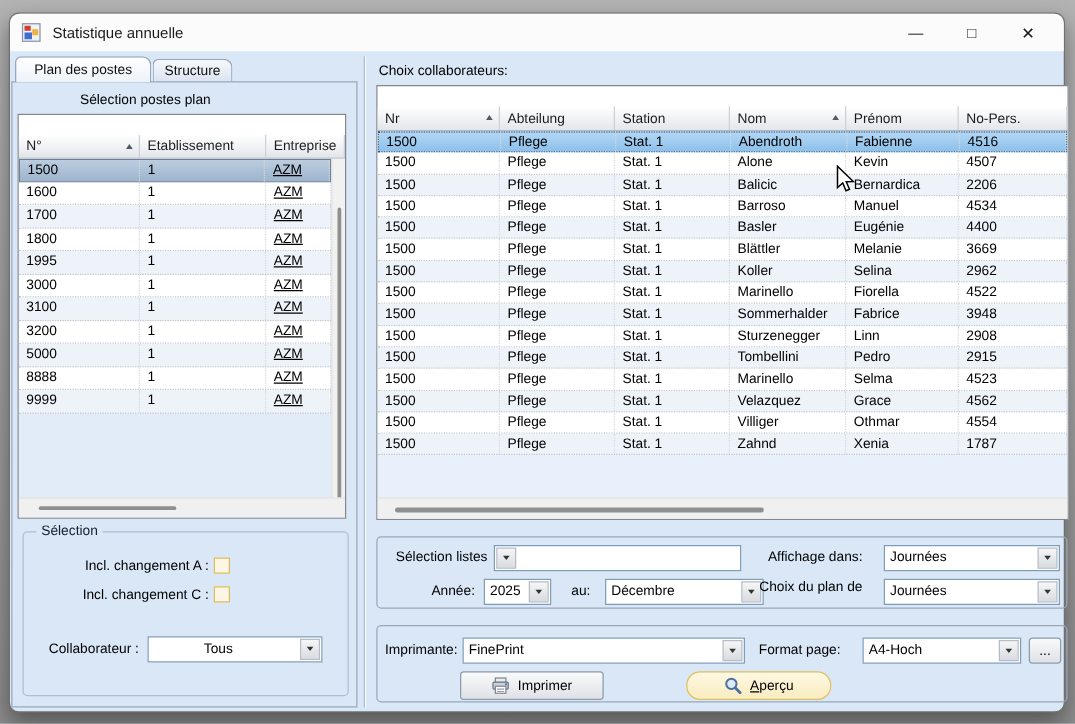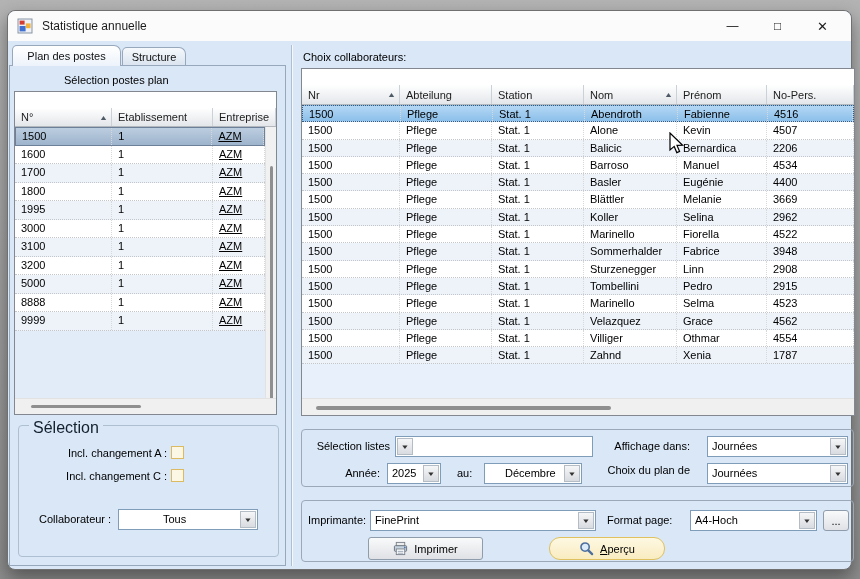--- a/index.html
+++ b/index.html
@@ -69,21 +69,21 @@
   #left-table .hthumb { left:16px; top:6px; width:110px; height:3px; }
   #right-table .hthumb { left:14px; top:7px; width:295px; height:4px; }
 
   
   .splitter { position:absolute; left:283px; top:34px; width:2px; height:521px;
     background:linear-gradient(to right,#aebfd2 50%,#f4f8fd 50%); }
 
   
   .groupbox { position:absolute; left:8px; top:359px; width:261px; height:132px;
     border:1px solid #aebfd2; border-radius:4px; }
-  .gb-legend { position:absolute; top:-7px; left:10px; background:#d9e7f7; padding:0 4px; font-size:16px; color:#13202d; }
+  .gb-legend { position:absolute; top:-7px; left:10px; background:#d9e7f7; padding:0 4px; font-size:11px; color:#13202d; }
   .checkbox { position:absolute; width:13px; height:13px; background:#fcf6e4; border:1px solid #dcba62; }
 
   
   .combo { position:absolute; height:21px; background:#fff; border:1px solid #7f9db9; display:flex; overflow:hidden; }
   .combo-val { flex:1; font-size:11px; color:#000; padding:3px 0 0 4px; white-space:nowrap; overflow:hidden; }
   .combo-btn { width:16px; flex:none; margin:1px; background:linear-gradient(#f5f6f7,#d8dbe0);
     border:1px solid #b4bcc6; display:flex; align-items:center; justify-content:center; }
   .combo-arrow { font-size:6px; color:#333; transform:scaleX(1.5); }
 
   
@@ -397,21 +397,21 @@
         </span>
     </div>
     <span class="lbl right" style="left:38px; top:37px; width:40px;">Année:</span>
     <div class="combo" style="left:85px; top:33px; width:54px;">
       <span class="combo-val">2025</span>
       <span class="combo-btn">
           <span class="combo-arrow">▼</span>
         </span>
     </div>
     <span class="lbl" style="left:155px; top:37px;">au:</span>
-    <div class="combo" style="left:182px; top:33px; width:98px;padding-left:16px;">
+    <div class="combo" style="left:182px; top:33px; width:127px;">
       <span class="combo-val">Décembre</span>
       <span class="combo-btn">
           <span class="combo-arrow">▼</span>
         </span>
     </div>
     <span class="lbl right" style="left:300px; top:34px; width:88px;">Choix du plan de</span>
     <div class="combo" style="left:405px; top:33px; width:141px;">
       <span class="combo-val">Journées</span>
       <span class="combo-btn">
           <span class="combo-arrow">▼</span>

